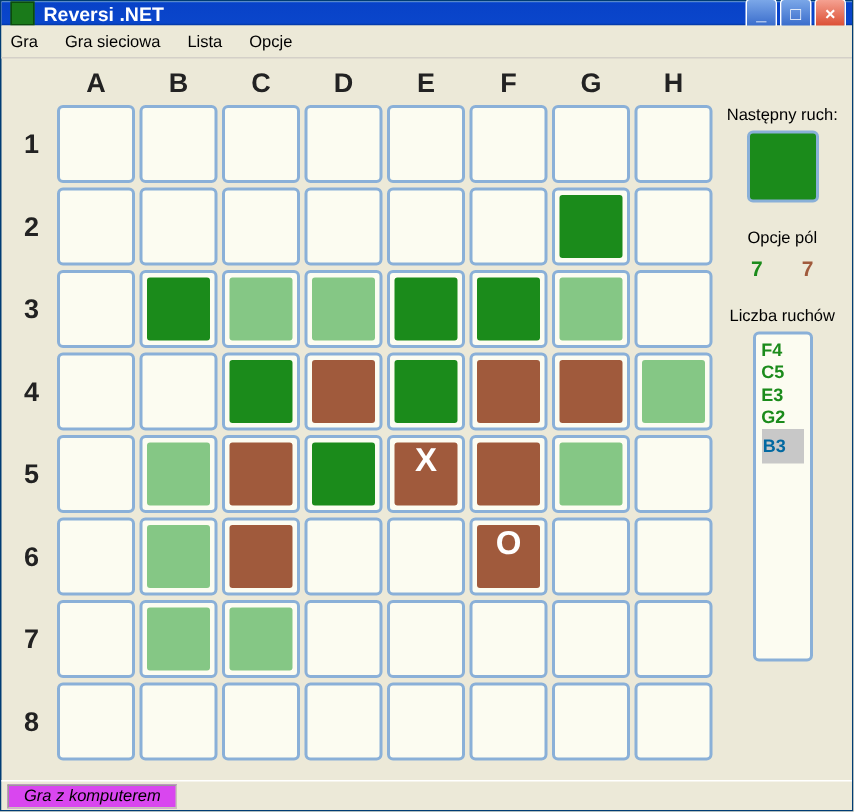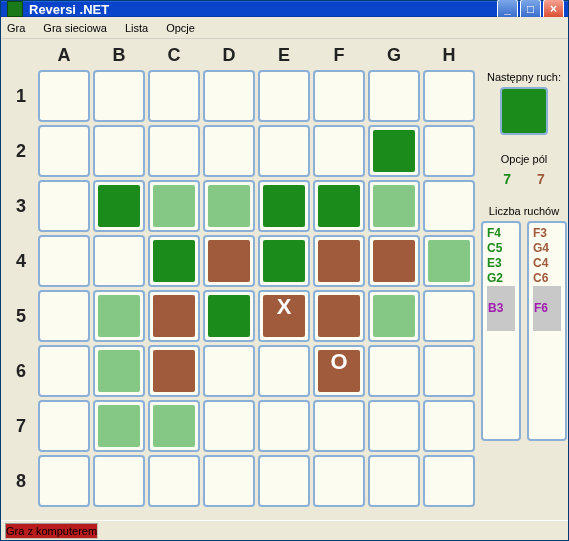--- a/index.html
+++ b/index.html
@@ -141,37 +141,38 @@
     border: 2px solid #8ab0d8;
     background: #fcfcf1;
     border-radius: 4px;
     padding: 3px 4px;
     font-size: 12px;
     font-weight: bold;
   }
   .mv { line-height: 15px; }
   .mv.g { color: #1b8b1b; }
   .mv.b { color: #a05a3c; }
-  .mv.sel { background: #c8c8c8; color: #a21caf; padding: 15px 1px; }
+  .mv.sel { background: #c8c8c8; color: #0369a1; padding: 4px 1px; }
   .statusbar {
     height: 20px;
     border-top: 1px solid #fff;
     background: #ece9d8;
     display: flex;
     align-items: center;
     font-size: 11px;
     padding: 0 4px;
     gap: 14px;
   }
   .status-seg {
     border: 1px solid #c8c4b8;
     border-top-color: #999;
     border-left-color: #999;
-    padding: 1px 0;
-    background: #b91c1c;
+    padding: 1px 10px;
+    background: #d946ef;
+    font-style: italic;
   }
 </style>
 </head>
 <body>
 
 <div class="window">
 
   <div class="titlebar">
     <div class="title-icon"></div>
     <div class="title-text">Reversi .NET</div>
@@ -334,27 +335,20 @@
       </div>
       <div class="side-label">Liczba ruchów</div>
       <div class="movelists">
         <div class="movelist" id="mlg">
             <div class="mv g">F4</div>
             <div class="mv g">C5</div>
             <div class="mv g">E3</div>
             <div class="mv g">G2</div>
             <div class="mv g sel">B3</div>
           </div>
-        <div class="movelist" id="mlb">
-            <div class="mv b">F3</div>
-            <div class="mv b">G4</div>
-            <div class="mv b">C4</div>
-            <div class="mv b">C6</div>
-            <div class="mv b sel">F6</div>
-          </div>
       </div>
     </div>
   </div>
 
   <div class="statusbar">
     <span class="status-seg">Gra z komputerem</span>
   </div>
 </div>
 
 </body></html>

